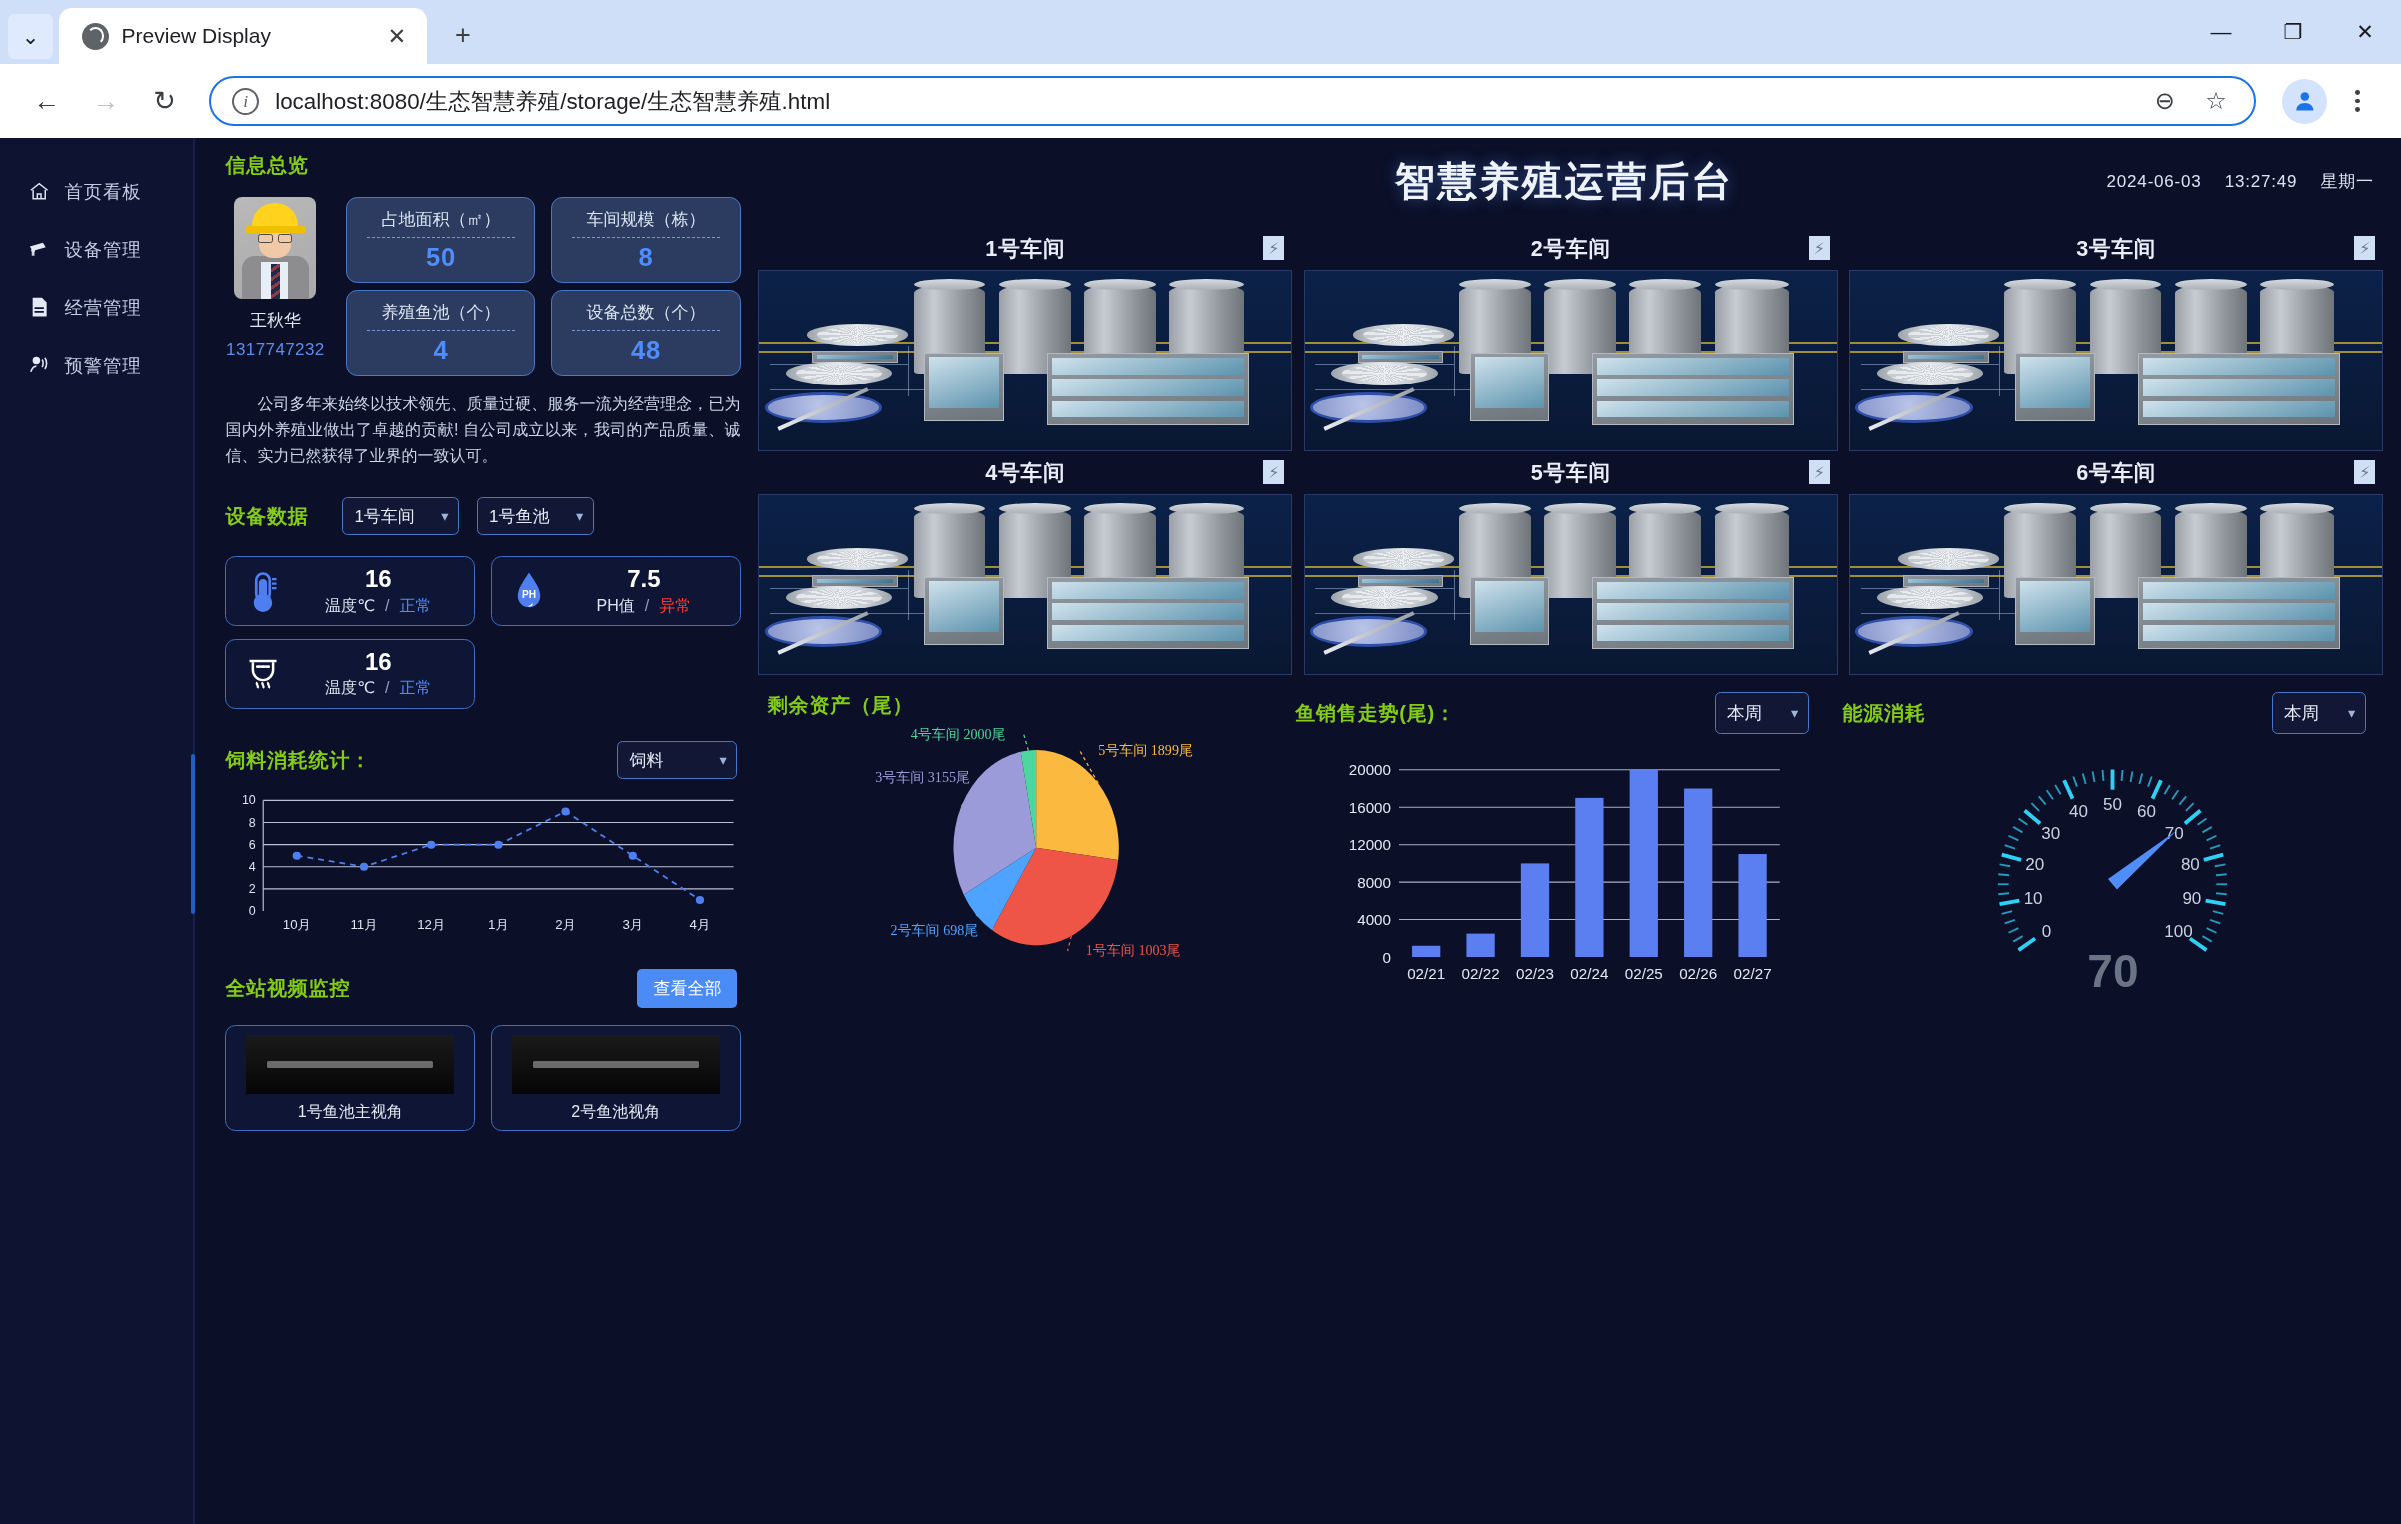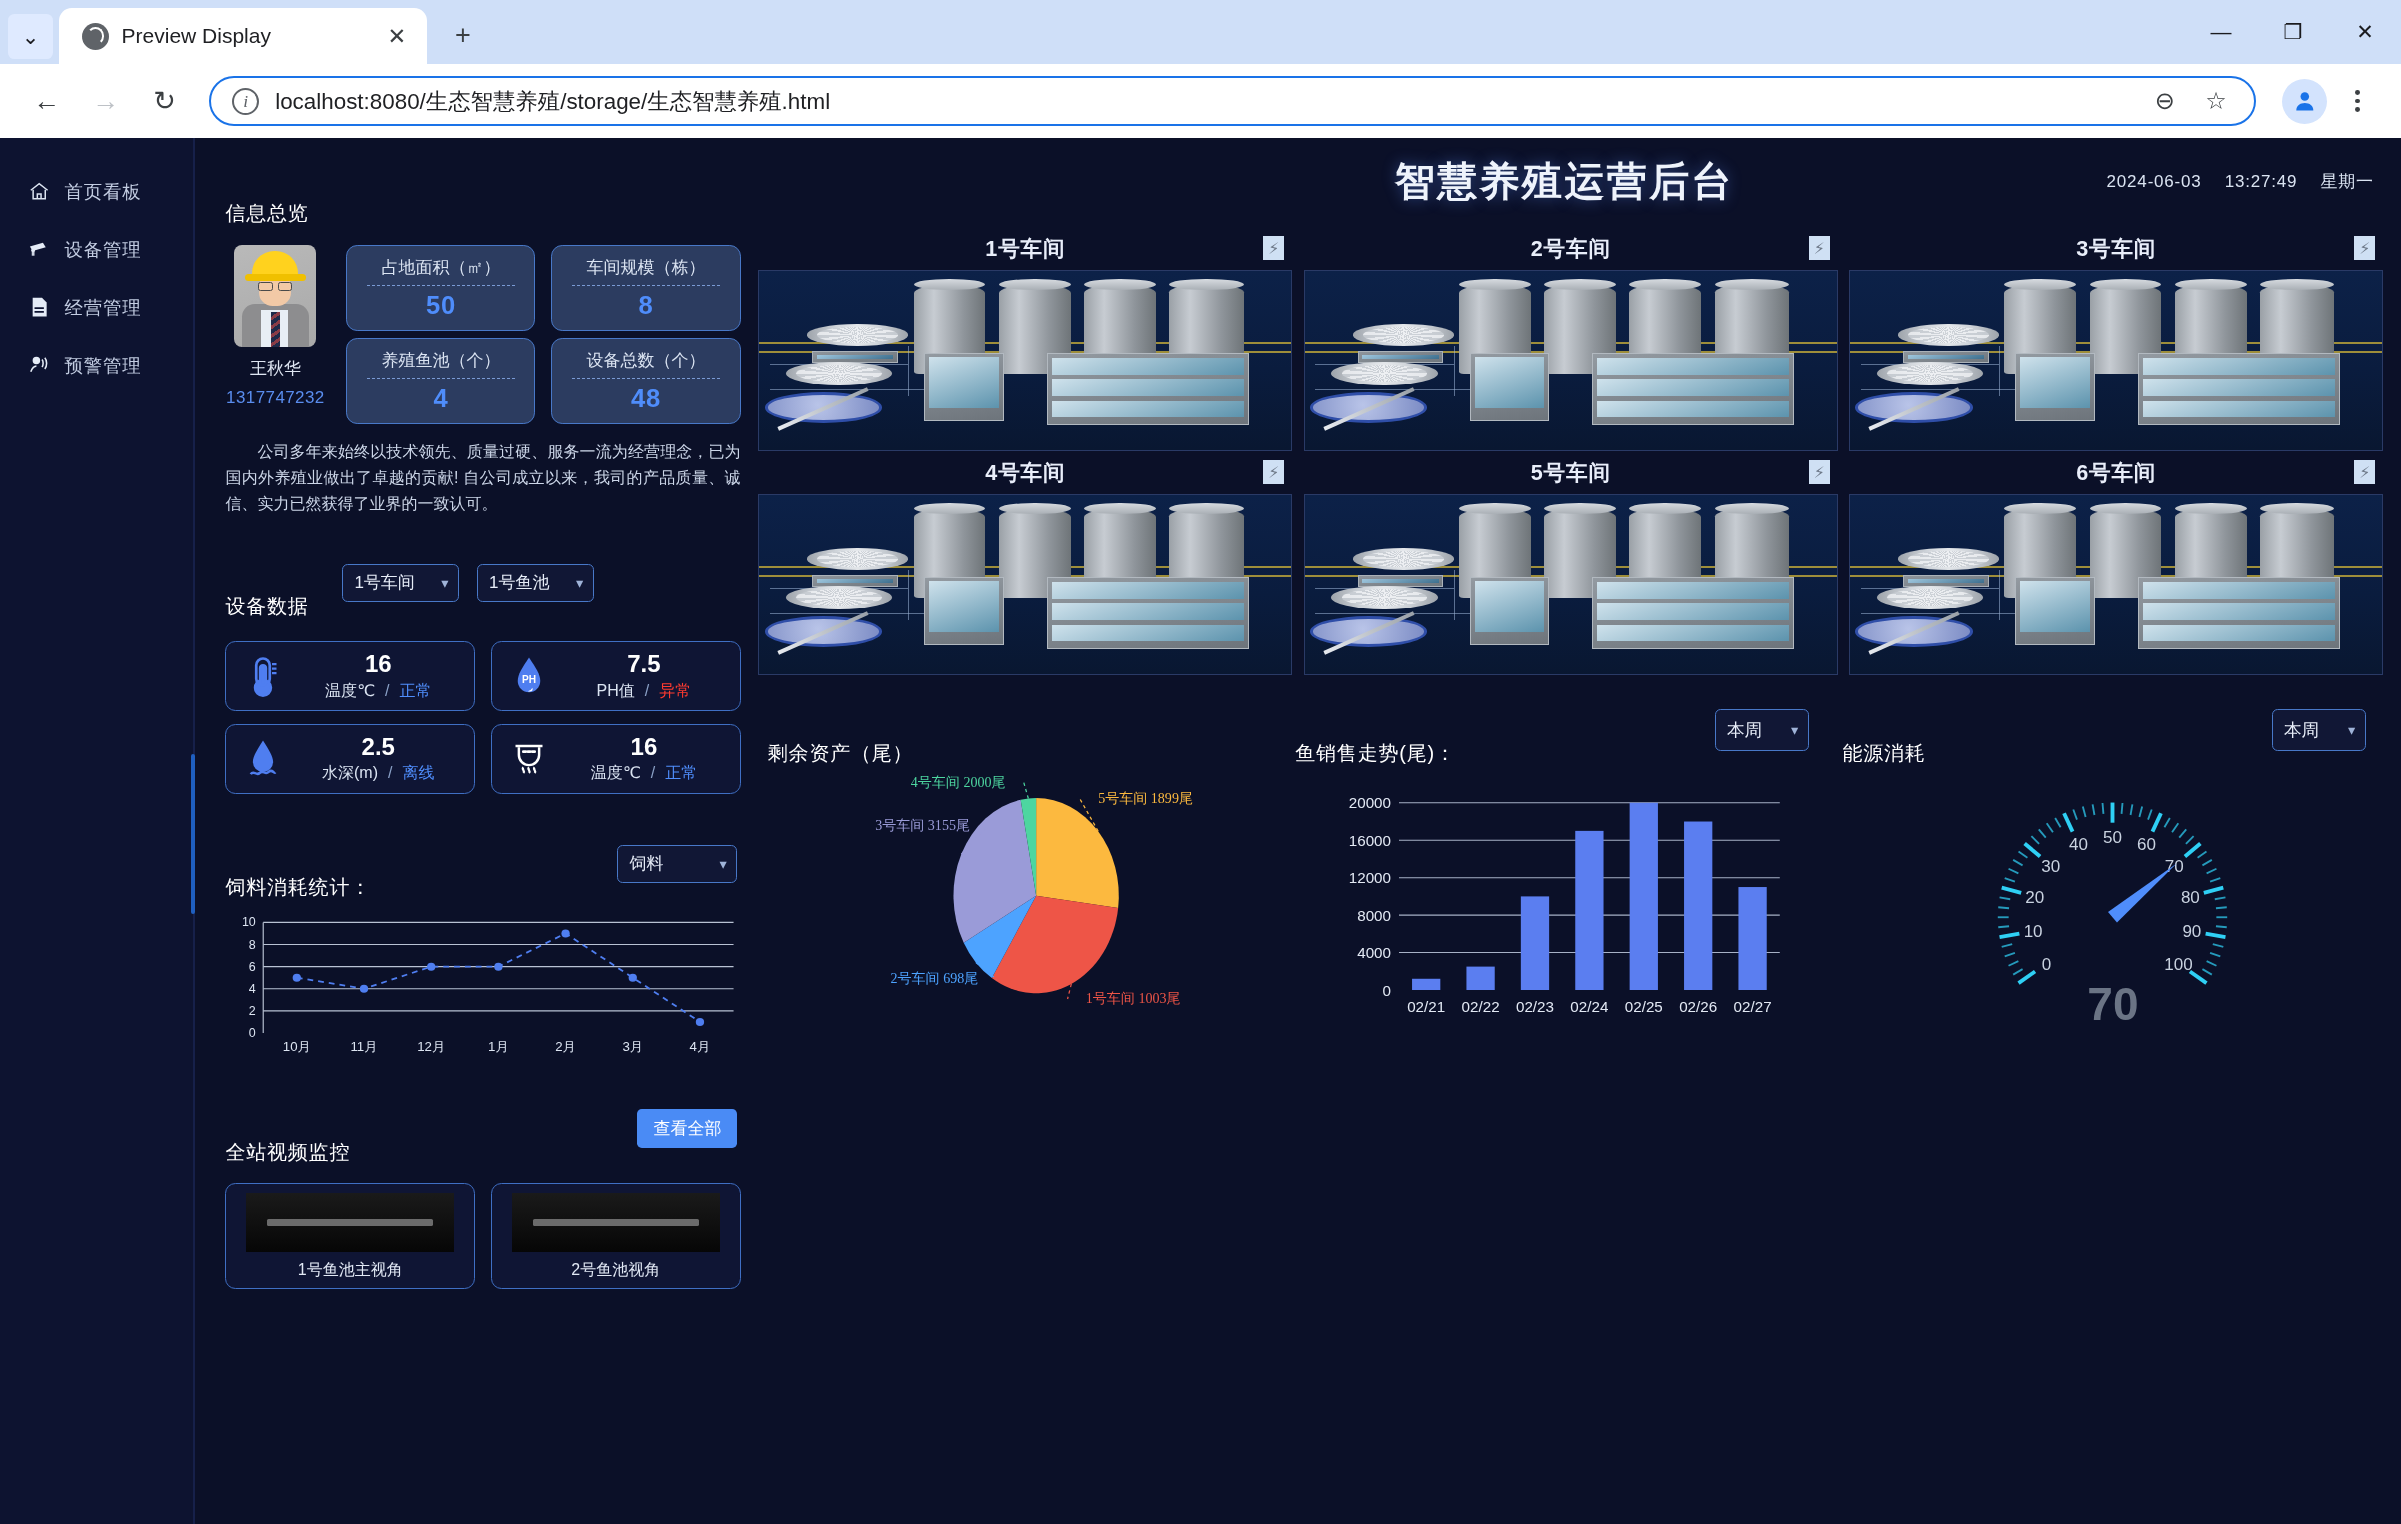--- a/index.html
+++ b/index.html
@@ -65,21 +65,21 @@
   .side-item .sicon { width: 24px; height: 24px; display: flex; align-items: center; justify-content: center; flex: none; }
   .side-item .sicon svg { width: 22.4px; height: 22.4px; }
   .side-label { font-size: 18.4px; color: #c3cde2; letter-spacing: 0.8px; }
   .side-divider { position: absolute; right: 0; top: 0; bottom: 0; width: 2.4px; background: #16204a; }
   .side-scroll { position: absolute; right: 0; top: 616px; height: 160px; width: 4px; background: #1f5fc0; border-radius: 2.4px; }
 
   .content { flex: 1; height: 100%; display: flex; padding: 14.4px 17.6px 0 17.6px; gap: 0; position: relative; }
 
   
   .left-col { width: 528px; flex: none; padding-left: 12.8px; }
-  .sec-title { font-size: 20px; font-weight: normal; color: #ffffff; letter-spacing: 0.8px; margin-top: 48px; }
+  .sec-title { font-size: 20px; font-weight: bold; color: #84cc16; letter-spacing: 0.8px; }
 
   .overview { display: flex; gap: 21px; margin-top: 17.6px; }
   .profile-col { width: 100px; flex: none; text-align: center; }
   .avatar { width: 82px; height: 102px; border-radius: 8px; margin: 0 auto;
     background: linear-gradient(160deg,#b9b9b9 0%,#a9a9a9 100%); position: relative; overflow: hidden; }
   .av-helmet { position: absolute; left: 17.6px; top: 6.4px; width: 46px; height: 27px;
     background: #ffd21e; border-radius: 23px 23px 4.8px 4.8px; }
   .av-helmet::before { content:""; position:absolute; left:-7.2px; top:22.4px; width:61px; height:7.2px;
     background:#f0c000; border-radius: 4.8px; }
   .av-face { position: absolute; left: 25px; top: 26.4px; width: 32px; height: 35px;
@@ -367,36 +367,20 @@
           <div class="dev-right">
             <div class="dev-val">7.5</div>
             <div class="dev-meta">
               <span>PH值</span>
               <span class="sl">/</span>
               <span class="st-abnormal">异常</span>
             </div>
           </div>
         </div>
 
-        <div class="dev-card">
-          <span class="dev-ic">
-            <svg viewBox="0 0 32 40">
-              <path d="M16 3C11 11 7 17 7 22a9 9 0 0 0 18 0c0-5-4-11-9-19z" fill="#4f7ef0"></path>
-              <path d="M5 33c3-4 5 2 8-1s5 2 8-1 5 2 6 .5" stroke="#4f7ef0" stroke-width="2.2" fill="none"></path>
-            </svg>
-          </span>
-          <div class="dev-right">
-            <div class="dev-val">2.5</div>
-            <div class="dev-meta">
-              <span>水深(m)</span>
-              <span class="sl">/</span>
-              <span class="st-offline">离线</span>
-            </div>
-          </div>
-        </div>
 
         <div class="dev-card">
           <span class="dev-ic">
             <svg viewBox="0 0 32 40" fill="none" stroke="#ffffff" stroke-width="2.2">
               <path d="M4 8h24"></path>
                 <path d="M7 9v7a9 9 0 0 0 18 0V9"></path>
               <path d="M11 13h2M15 13h2M19 13h2" stroke-width="2.6" stroke-linecap="round"></path>
               <path d="M11 27c-2 2 2 3 0 5M16 27c-2 2 2 3 0 5M21 27c-2 2 2 3 0 5" stroke-width="2"></path>
             </svg>
           </span>

